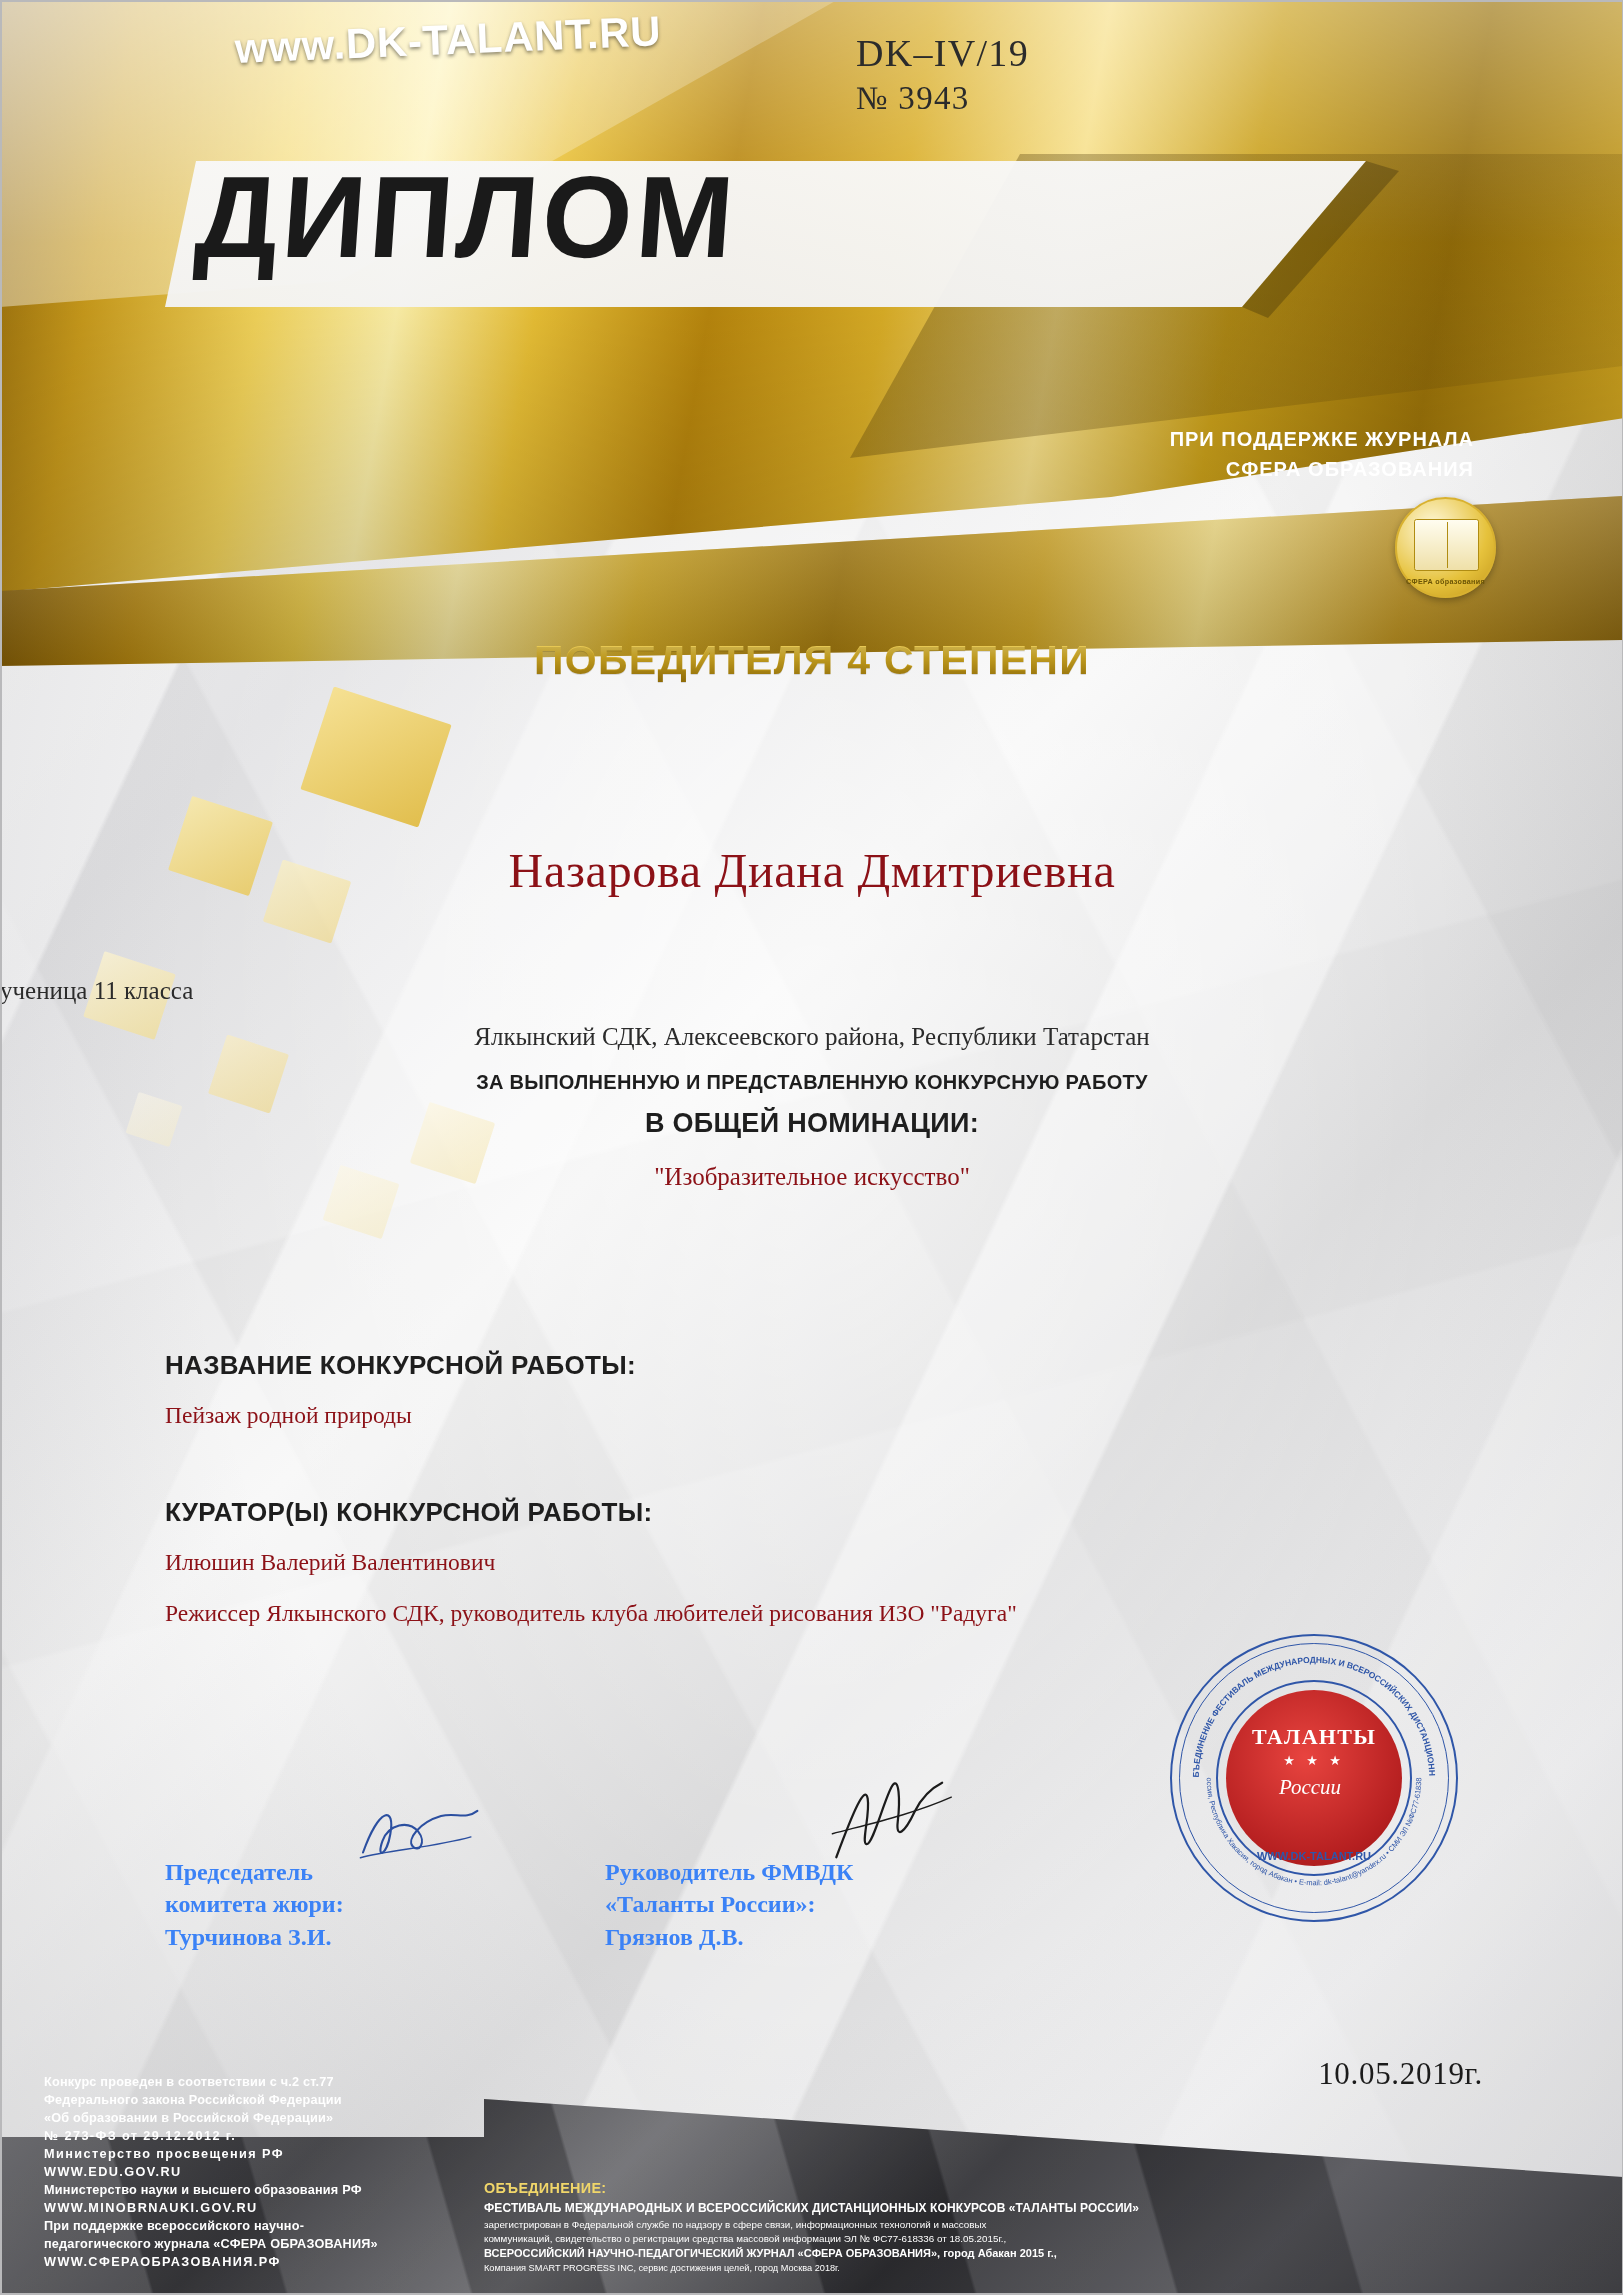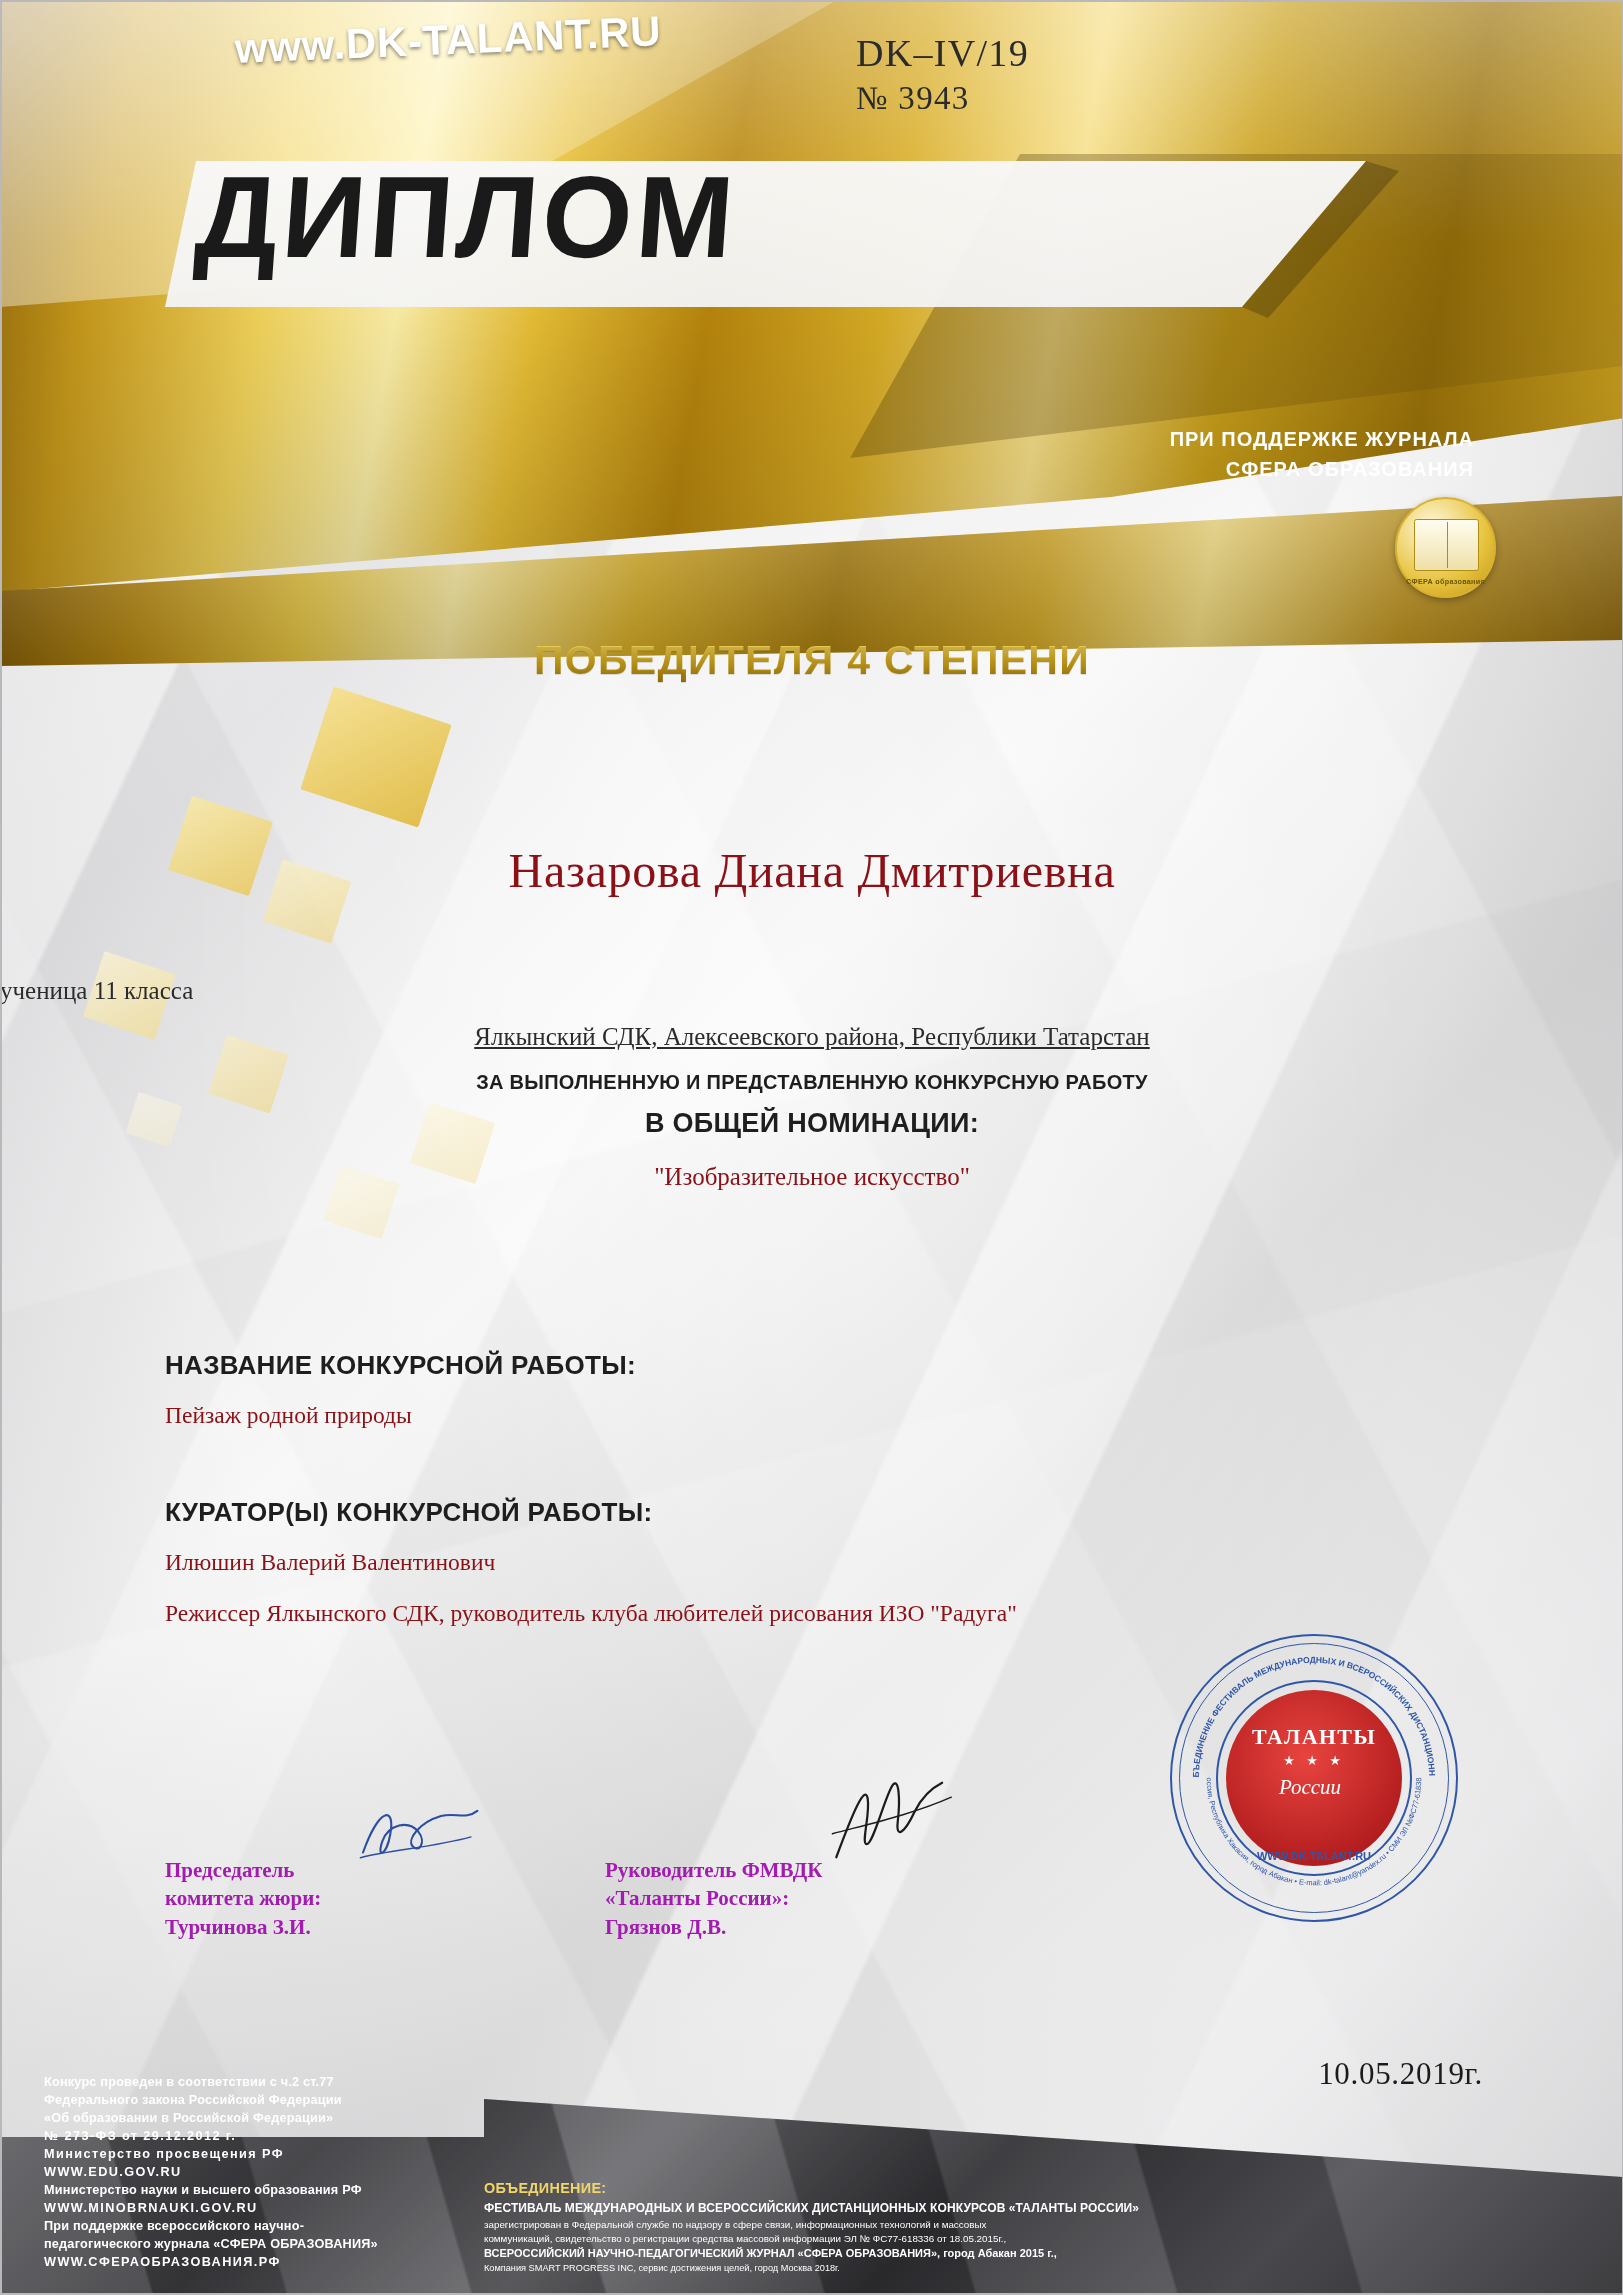--- a/index.html
+++ b/index.html
@@ -281,21 +281,20 @@
     color: #2b2b2b;
     font-family: "Liberation Serif", serif;
   }
   .org-line {
     position: absolute;
     left: 0; right: 0; top: 1023px;
     text-align: center;
     font-size: 25px;
     color: #2b2b2b;
     font-family: "Liberation Serif", serif;
-    text-decoration: underline;
   }
   .for-work-1 {
     position: absolute;
     left: 0; right: 0; top: 1071px;
     text-align: center;
     font-size: 20px;
     font-weight: 700;
     color: #1e1e1e;
     letter-spacing: 0.3px;
   }
@@ -351,22 +350,22 @@
     position: absolute;
     left: 165px; top: 1600px;
     font-size: 23.5px;
     color: #8c1117;
     font-family: "Liberation Serif", serif;
   }
 
   
   .sig-block {
     position: absolute;
-    font-size: 21px;
-    color: #a21caf;
+    font-size: 24px;
+    color: #3b82f6;
     font-family: "Liberation Serif", serif;
     line-height: 1.35;
     font-weight: 700;
   }
   .sig-1 { left: 165px; top: 1856px; }
   .sig-2 { left: 605px; top: 1856px; }
   .sig-scribble {
     position: absolute;
     color: #2b4fa0;
     font-family: "Liberation Serif", serif;

